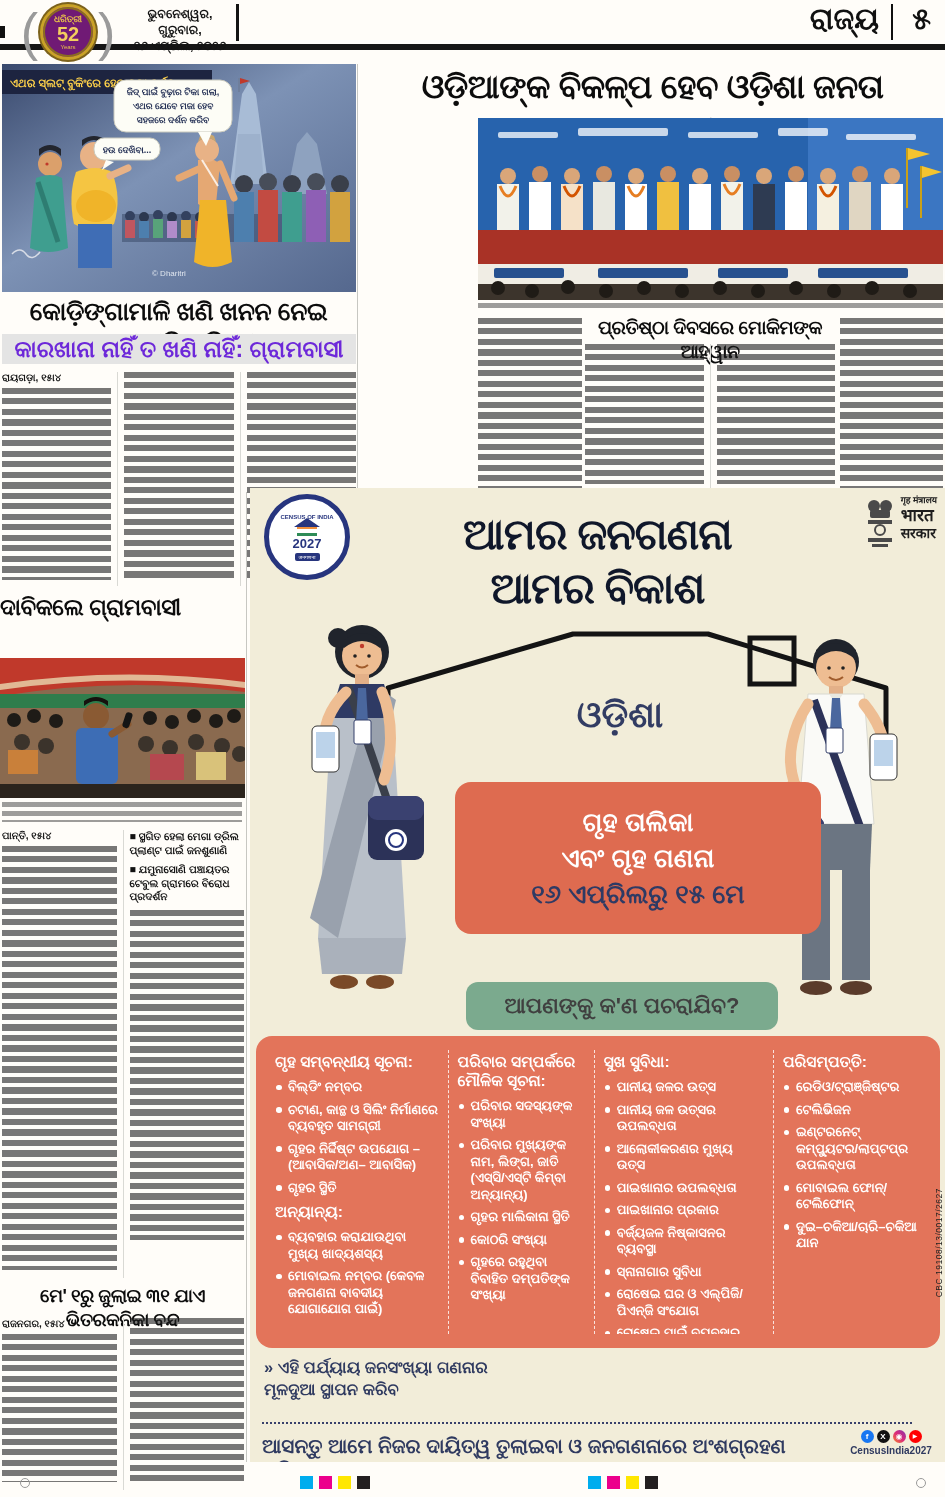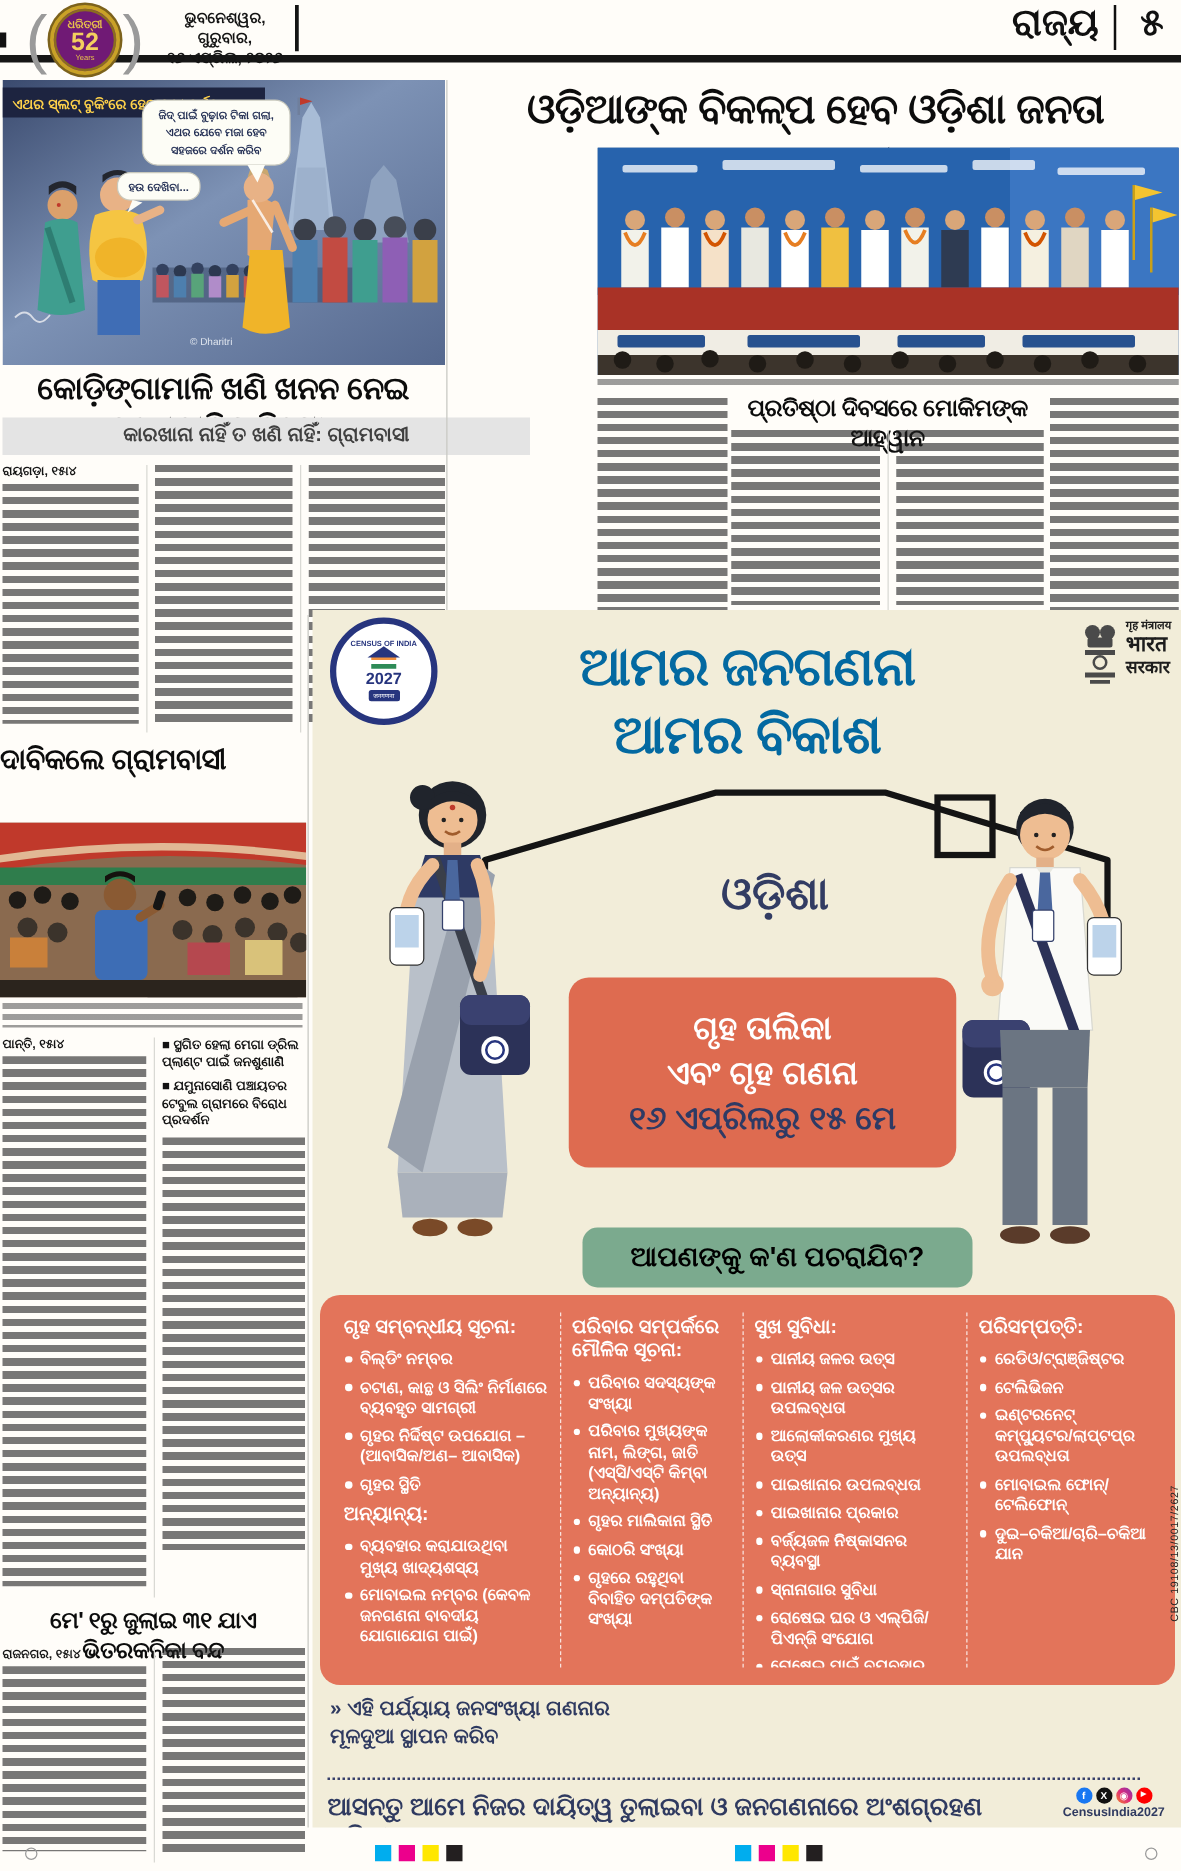--- a/index.html
+++ b/index.html
@@ -28,28 +28,28 @@
       filter:blur(.35px);}
   .tl-light{background-image:repeating-linear-gradient(to bottom,rgba(60,60,60,.5) 0px,rgba(60,60,60,.5) 5px,rgba(0,0,0,0) 5px,rgba(0,0,0,0) 9px);}
   .dateline{font-size:10px;font-weight:800;color:#141414;margin-bottom:4px;}
   .vdiv{position:absolute;width:1px;background:#c7c7c2;}
   .colrow{display:flex;}
   .colrow .ncol{border-right:1px solid #d9d9d4;padding-right:6px;margin-right:6px;}
   .colrow .ncol:last-child{border-right:none;margin-right:0;padding-right:0;}
   .bullet-item{font-size:10.5px;font-weight:800;line-height:13.5px;color:#121212;margin-bottom:6px;}
   
   .ad{position:absolute;left:250px;top:488px;width:695px;height:974px;background:#f2edd9;overflow:hidden;}
-  .ad-title{position:absolute;left:0;width:695px;text-align:center;font-weight:800;color:#0369a1;font-size:43px;letter-spacing:-1px;}
+  .ad-title{position:absolute;left:0;width:695px;text-align:center;font-weight:800;color:#0f172a;font-size:43px;letter-spacing:-1px;}
   .state-label{position:absolute;left:280px;top:206px;width:180px;text-align:center;font-size:36px;font-weight:800;color:#323c63;}
-  .phase-box{position:absolute;left:205px;top:294px;width:310px;height:152px;background:#de6b50;border-radius:16px;
+  .phase-box{position:absolute;left:205px;top:294px;width:366px;height:152px;background:#de6b50;border-radius:16px;
              display:flex;flex-direction:column;align-items:center;justify-content:center;gap:6px;}
   .phase-box .w{color:#fff;font-size:26px;font-weight:800;line-height:30px;}
   .phase-box .n{color:#2e3a64;font-size:26px;font-weight:800;line-height:30px;}
   .question-box{position:absolute;left:216px;top:494px;width:312px;height:48px;background:#7baa8e;border-radius:12px;
-                color:#000000;font-size:22px;font-weight:800;display:flex;align-items:center;justify-content:center;}
+                color:#404040;font-size:22px;font-weight:800;display:flex;align-items:center;justify-content:center;}
   .panel{position:absolute;left:6px;top:548px;width:684px;height:312px;background:#e3745a;border-radius:16px;
          display:flex;padding:14px 10px;color:#fff;}
   .pcol{padding:0 9px;overflow:hidden;}
   .pcol.b1{flex:0 0 27.5%;}.pcol.b2{flex:0 0 22%;}.pcol.b3{flex:0 0 27%;}.pcol.b4{flex:0 0 23.5%;}
   .pcol.div{border-right:1px dashed rgba(255,255,255,.8);}
   .phead{font-size:15.5px;font-weight:800;line-height:19px;margin:2px 0 8px 0;}
   .panel ul{list-style:none;margin:0 0 6px 0;padding:0;}
   .panel li{position:relative;padding-left:13px;margin-bottom:6px;font-size:13px;font-weight:600;line-height:16.5px;}
   .panel li::before{content:"";position:absolute;left:1px;top:5.5px;width:5.5px;height:5.5px;border-radius:50%;background:#fff;}
   .ad-note{position:absolute;font-size:16.5px;font-weight:800;line-height:22px;}
@@ -208,21 +208,21 @@
         <rect x="92" y="74" width="66" height="22" rx="10" fill="#fdfdf6" stroke="#c9c9bd"></rect>
         <path d="M104,96 l-4,10 12,-8 Z" fill="#fdfdf6"></path>
         <text x="125" y="89" font-size="9" font-weight="bold" fill="#243055" text-anchor="middle">ହଉ ଦେଖିବା...</text>
       </g>
       <text x="150" y="212" font-size="8" fill="#dfe5ee">© Dharitri</text>
       <path d="M10,190 q8,-8 14,0 q6,8 14,-2" stroke="#d7dce6" stroke-width="1.5" fill="none"></path>
     </svg>
   </div>
 
   <div class="headline" style="position:absolute;left:0;top:296px;width:357px;font-size:25px;line-height:31px;text-align:center;">କୋଡ଼ିଙ୍ଗାମାଳି ଖଣି ଖନନ ନେଇ ଜନଶୁଣାଣିକୁ ବିରୋଧ</div>
-  <div class="gray-band" style="position:absolute;left:2px;top:334px;width:422px;height:30px;font-size:16px;font-weight:700;text-align:center;line-height:30px;color:#404040;">କାରଖାନା ନାହିଁ ତ ଖଣି ନାହିଁ: ଗ୍ରାମବାସୀ</div>
+  <div class="gray-band" style="position:absolute;left:2px;top:334px;width:354px;height:30px;font-size:23px;font-weight:700;text-align:center;line-height:30px;color:#6d28d9;">କାରଖାନା ନାହିଁ ତ ଖଣି ନାହିଁ: ଗ୍ରାମବାସୀ</div>
   <div class="colrow" style="position:absolute;left:2px;top:372px;width:354px;height:214px;">
     <div class="ncol" style="flex:1;">
       <div class="dateline">ରାୟଗଡ଼ା, ୧୫ା୪</div>
       <div class="tl" style="height:192px;"></div>
     </div>
     <div class="ncol" style="flex:1;">
         <div class="tl" style="height:208px;"></div>
       </div>
     <div class="ncol" style="flex:1;">
         <div class="tl" style="height:208px;"></div>

